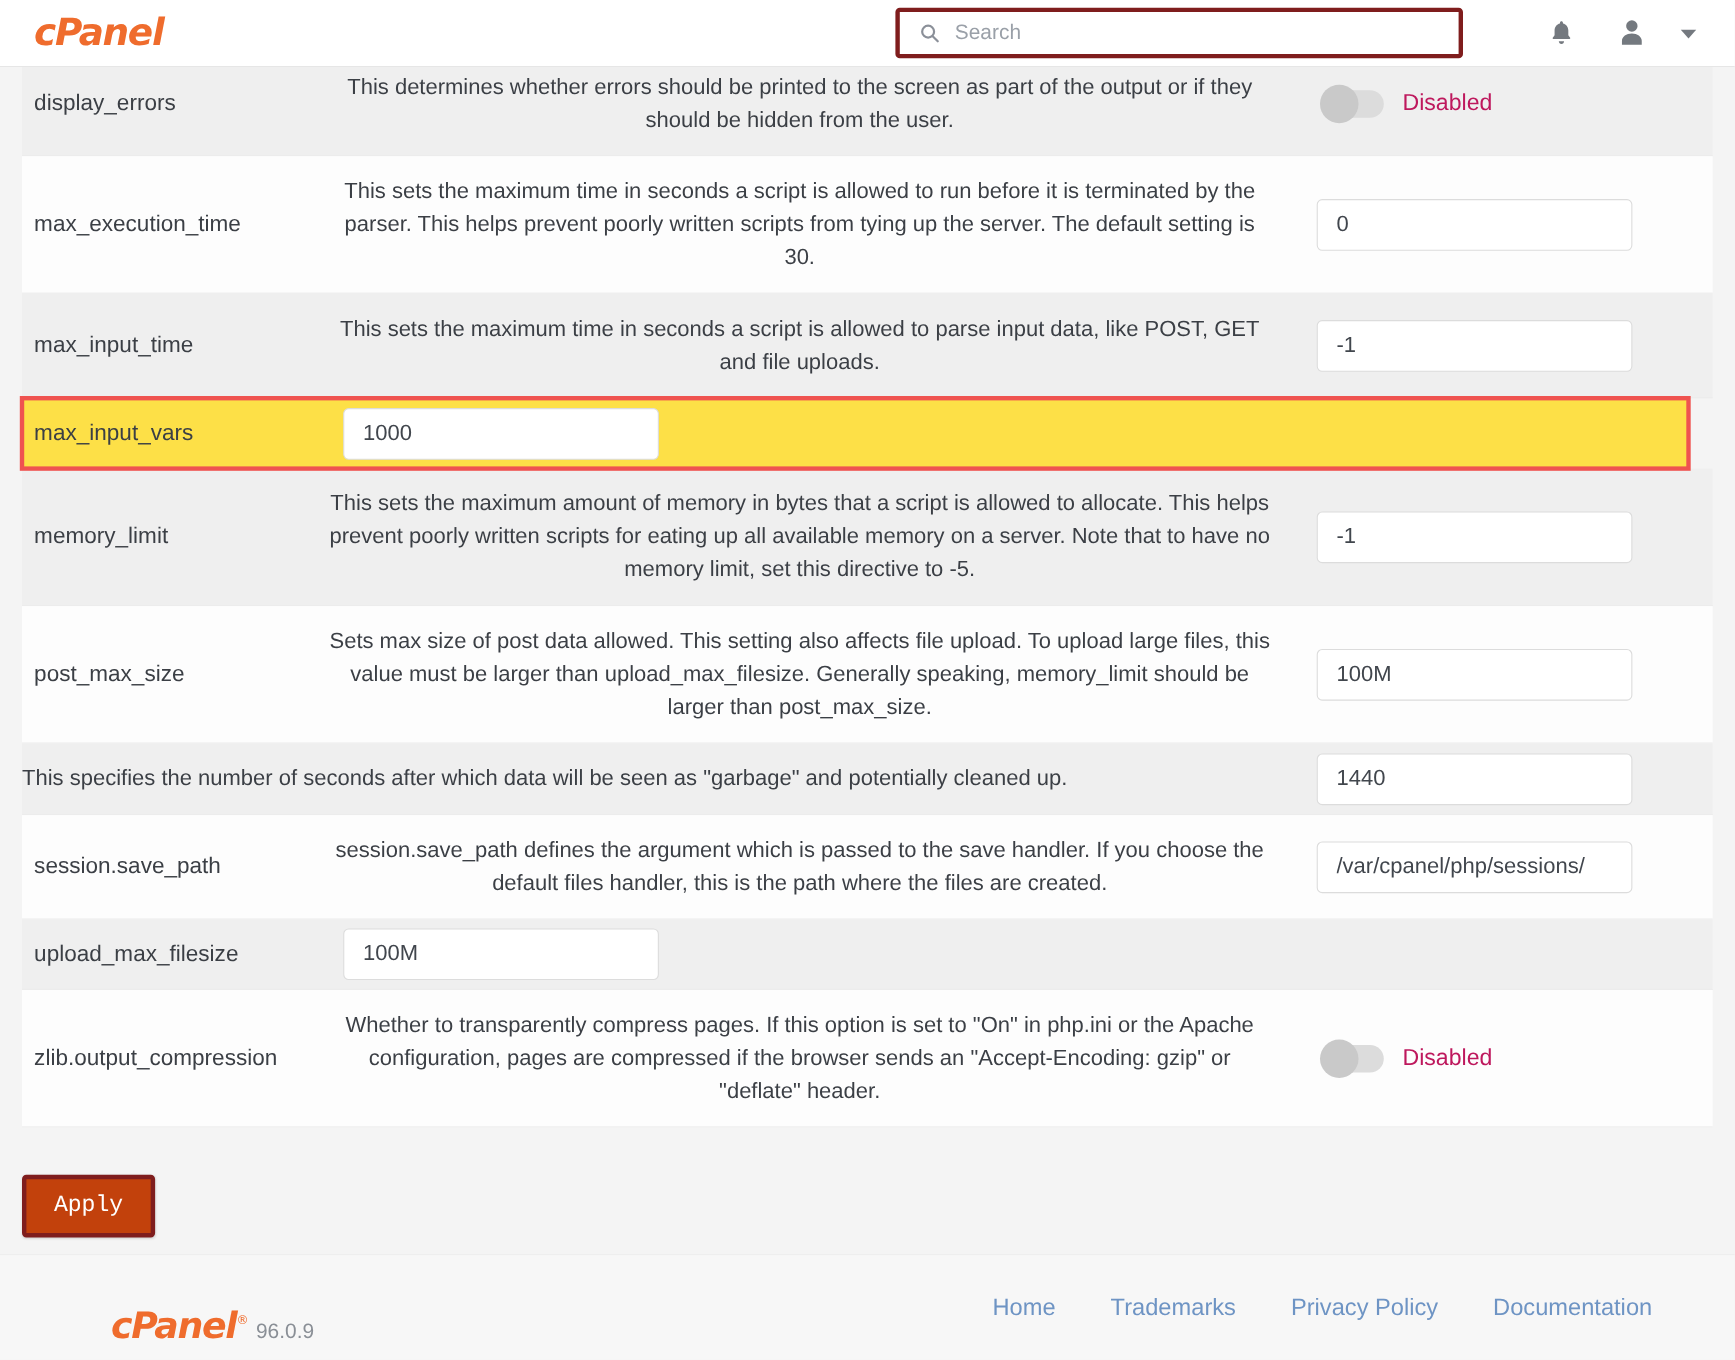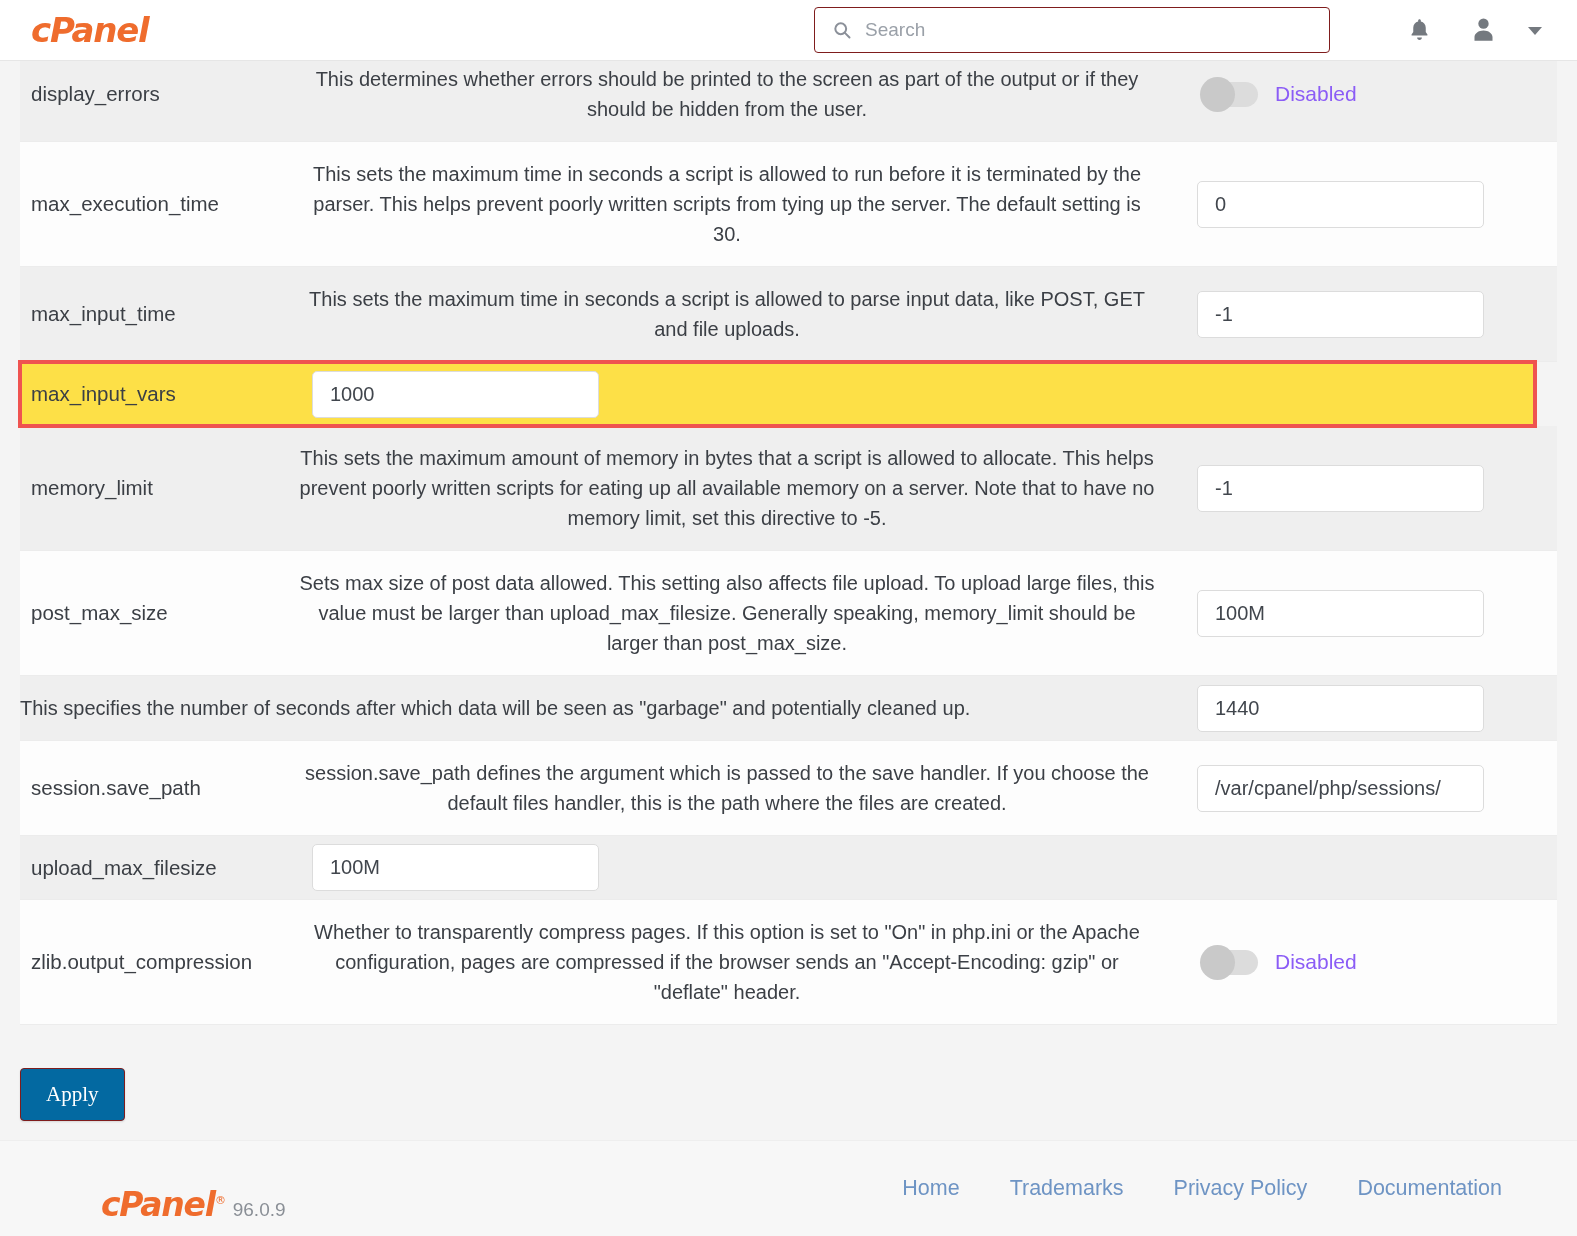--- a/index.html
+++ b/index.html
@@ -36,21 +36,21 @@
     line-height: 1;
     user-select: none;
   }
 
   .search-wrap {
     position: absolute;
     left: 814px;
     top: 7px;
     width: 516px;
     height: 46px;
-    border: 1px solid #7f1d1d;
+    border: 4px solid #7f1d1d;
     border-radius: 4px;
     background: #fff;
     display: flex;
     align-items: center;
   }
   .search-icon {
     margin-left: 17px;
     width: 20px;
     height: 20px;
     flex: 0 0 auto;
@@ -196,35 +196,35 @@
     position: absolute;
     left: -2px;
     top: -5px;
     width: 35px;
     height: 35px;
     border-radius: 50%;
     background: #c9c9c9;
   }
   .toggle-label {
     font-size: 21px;
-    color: #8b5cf6;
+    color: #be185d;
   }
 
   
   .apply-area {
     position: absolute;
     top: 1068px;
     left: 20px;
   }
   .apply-btn {
-    background: #0369a1;
+    background: #c2410c;
     color: #ffffff;
-    border: 1px solid #7f1d1d;
+    border: 4px solid #7f1d1d;
     border-radius: 4px;
-    font-family: Liberation Serif, serif;
+    font-family: Liberation Mono, monospace;
     font-size: 21px;
     padding: 13px 25px;
     cursor: pointer;
     box-shadow: 0 1px 2px rgba(0,0,0,0.12);
   }
 
   
   .footer {
     position: absolute;
     top: 1140px;

